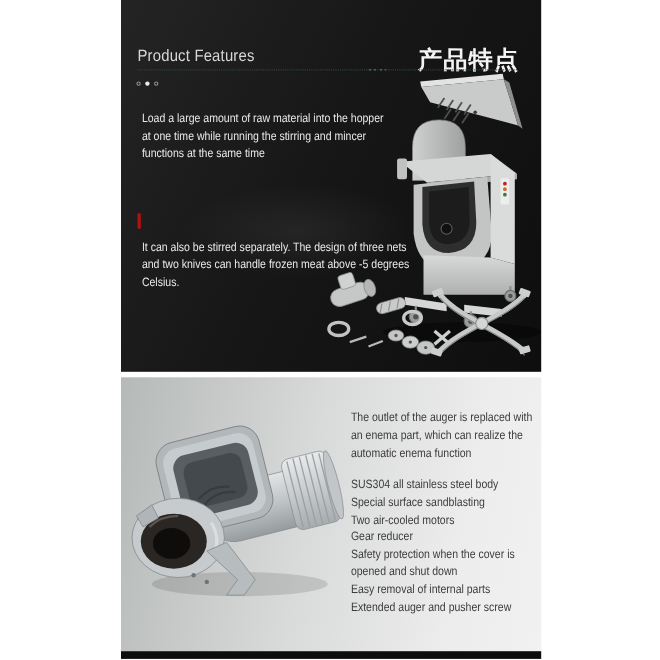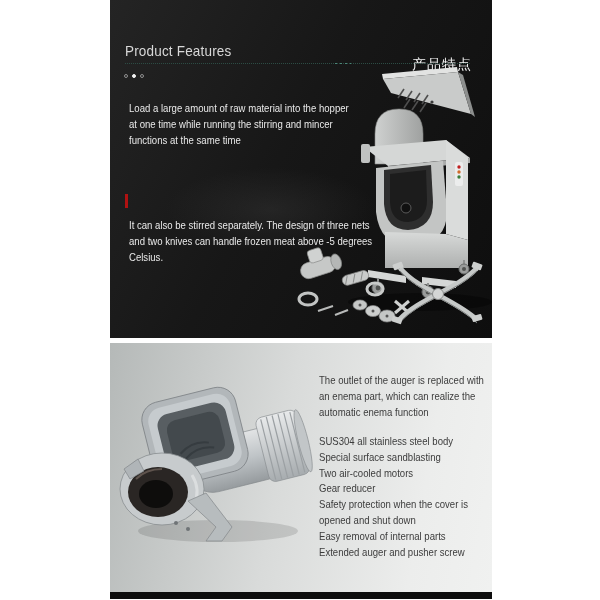--- a/index.html
+++ b/index.html
@@ -14,22 +14,22 @@
       radial-gradient(150px 60px at 42% 62%, rgba(70,70,70,.30), rgba(0,0,0,0) 70%),
       linear-gradient(118deg, #242424 0%, #171717 45%, #0e0e0e 100%);
     overflow:hidden;
   }
   .title-en {
     position:absolute; left:15px; top:42px;
     font-size:15px; color:#d8d8d8; letter-spacing:.2px;
     transform:scaleX(.90); transform-origin:0 0; white-space:nowrap;
   }
   .title-zh {
-    position:absolute; right:20px; top:56px;
-    font-size:14px; font-weight:400; color:#f4f4f4; letter-spacing:1px; white-space:nowrap;
+    position:absolute; right:20px; top:40px;
+    font-size:22px; font-weight:700; color:#f4f4f4; letter-spacing:1px; white-space:nowrap;
   }
   .dotted-sep {
     position:absolute; left:15px; top:63px; width:345px; height:0;
     border-top:1px dotted #2c4c44;
   }
   .dotted-sep .accent {
     position:absolute; left:210px; top:-1px; width:16px; height:1px;
     background:repeating-linear-gradient(90deg,#4a8577 0 2px,transparent 2px 5px);
   }
   .dots { position:absolute; left:14px; top:74px; display:flex; gap:4px; align-items:center; }

